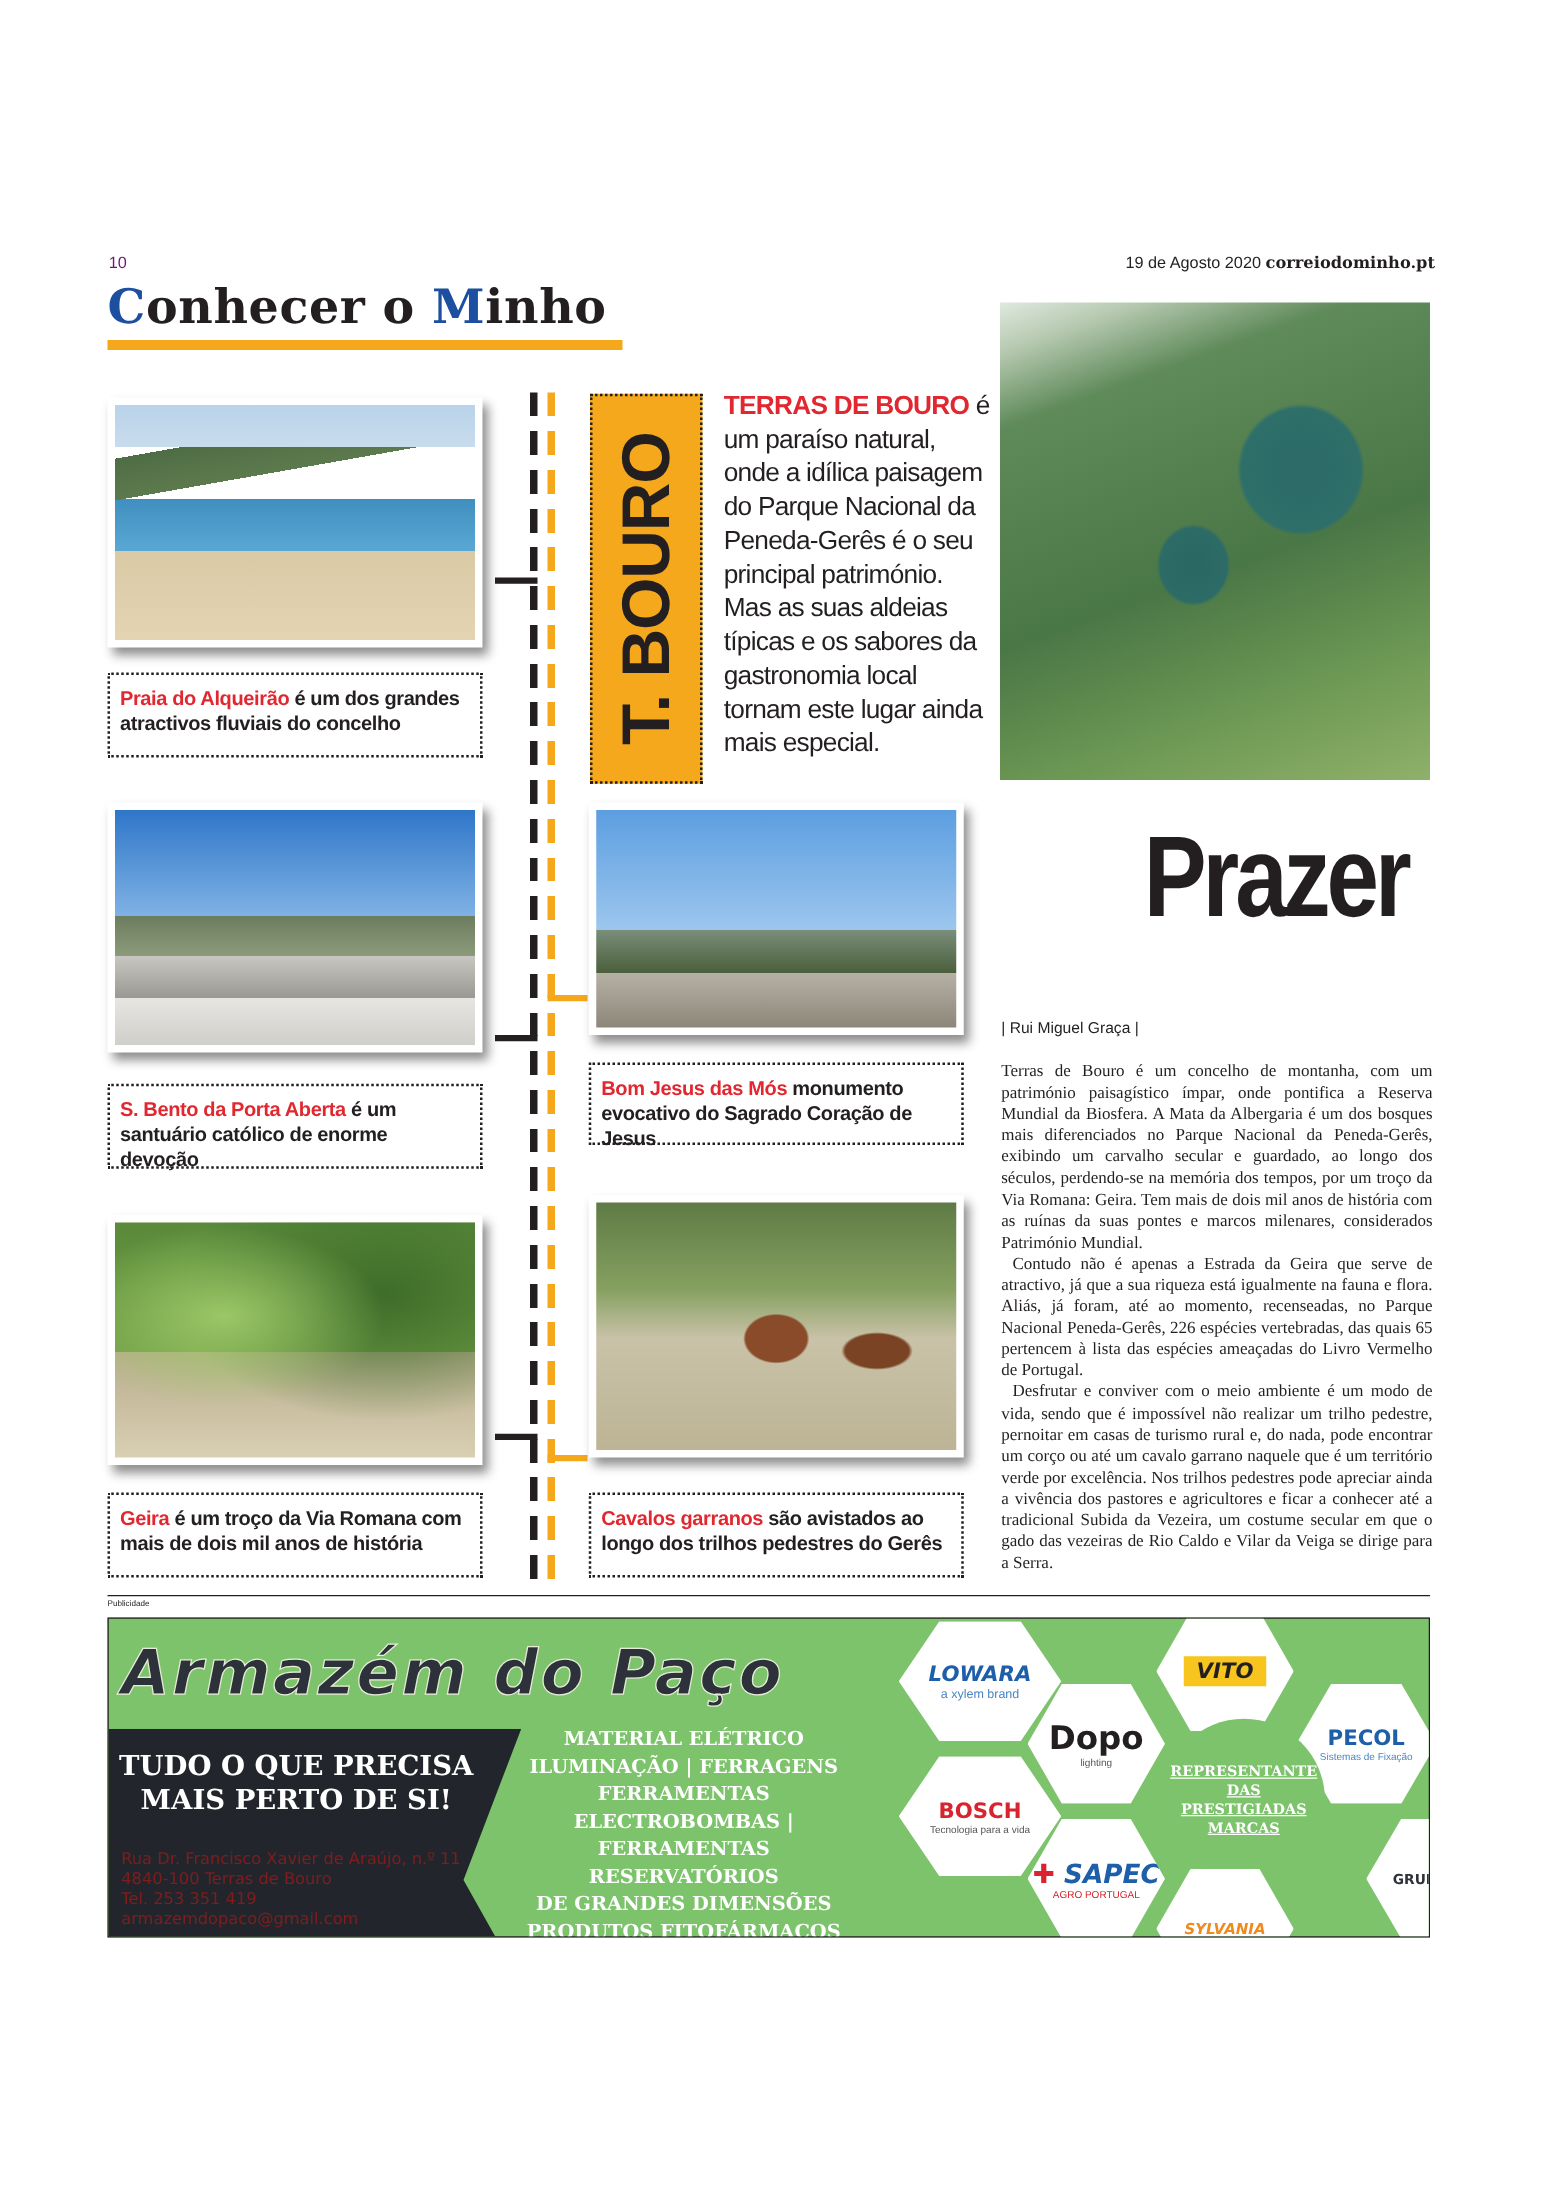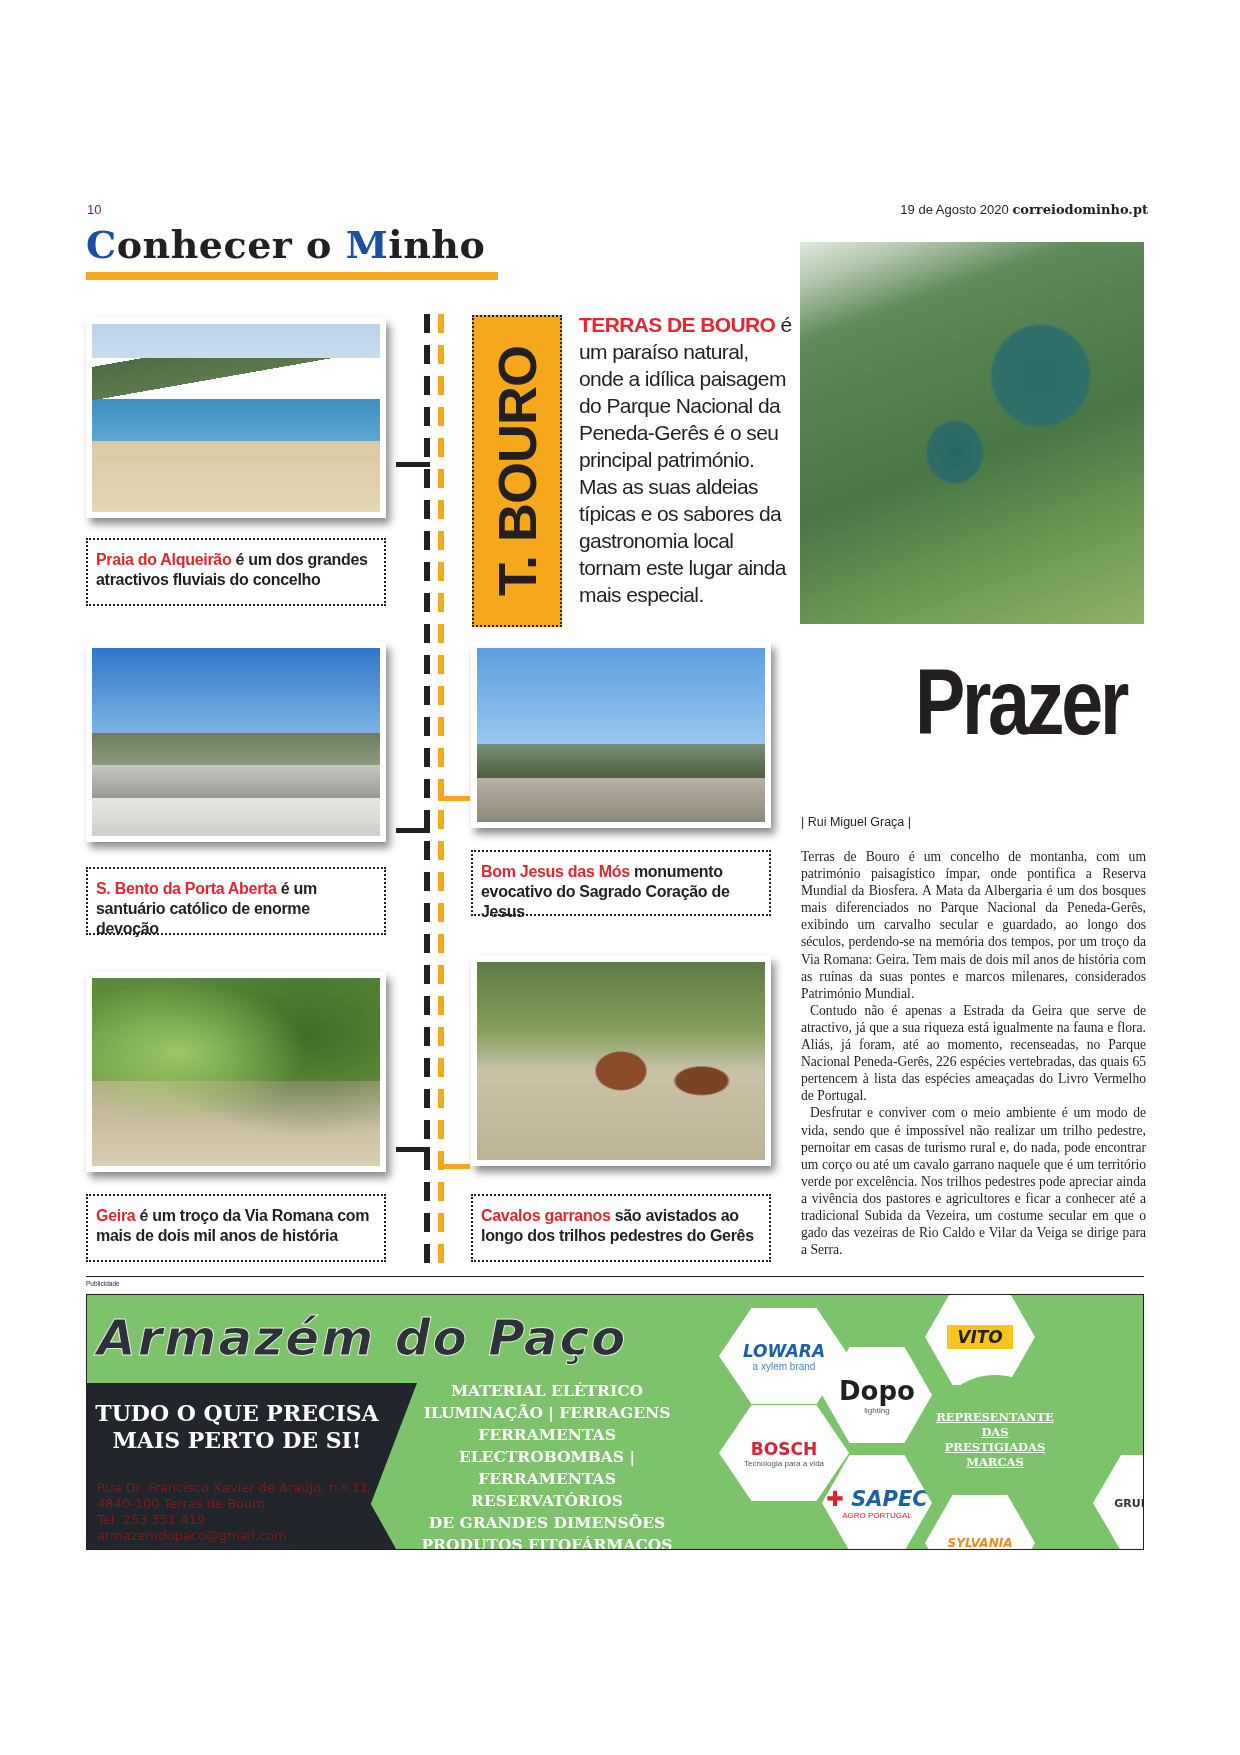--- a/index.html
+++ b/index.html
@@ -164,30 +164,34 @@
   <div class="abs ad-products">
     <div>MATERIAL ELÉTRICO</div>
     <div>ILUMINAÇÃO | FERRAGENS</div>
     <div>FERRAMENTAS</div>
     <div>ELECTROBOMBAS | FERRAMENTAS</div>
     <div>RESERVATÓRIOS</div>
     <div>DE GRANDES DIMENSÕES</div>
     <div>PRODUTOS FITOFÁRMACOS</div>
   </div>
 
-  <div class="abs hex" style="left:632px; top:2px; width:130px;margin-top:11px;">
+  <div class="abs hex" style="left:632px; top:2px; width:130px;">
     <div class="brand" style="color:#1d5fa8; font-style:italic;">LOWARA</div>
     <div class="sub" style="color:#4a86c5; font-size:10px;">a xylem brand</div>
   </div>
   <div class="abs hex" style="left:838px; top:-6px;">
     <div class="brand" style="background:#f7c51e; padding:2px 10px; font-style:italic;">VITO</div>
   </div>
   <div class="abs hex" style="left:735px; top:52px;">
     <div class="brand" style="font-size:26px; color:#231f20;">Dopo</div>
     <div class="sub">lighting</div>
+  </div>
+  <div class="abs hex" style="left:950px; top:52px; width:112px;">
+    <div class="brand" style="color:#1d5fa8;">PECOL</div>
+    <div class="sub" style="color:#4a86c5;">Sistemas de Fixação</div>
   </div>
   <div class="abs hex" style="left:632px; top:110px; width:130px;">
     <div class="brand" style="color:#d9232e;">BOSCH</div>
     <div class="sub">Tecnologia para a vida</div>
   </div>
   <div class="abs center-hex" style="left:843px; top:80px;text-decoration:underline;">
     <div>
       <div>REPRESENTANTE</div>
       <div>DAS</div>
       <div>PRESTIGIADAS</div>

